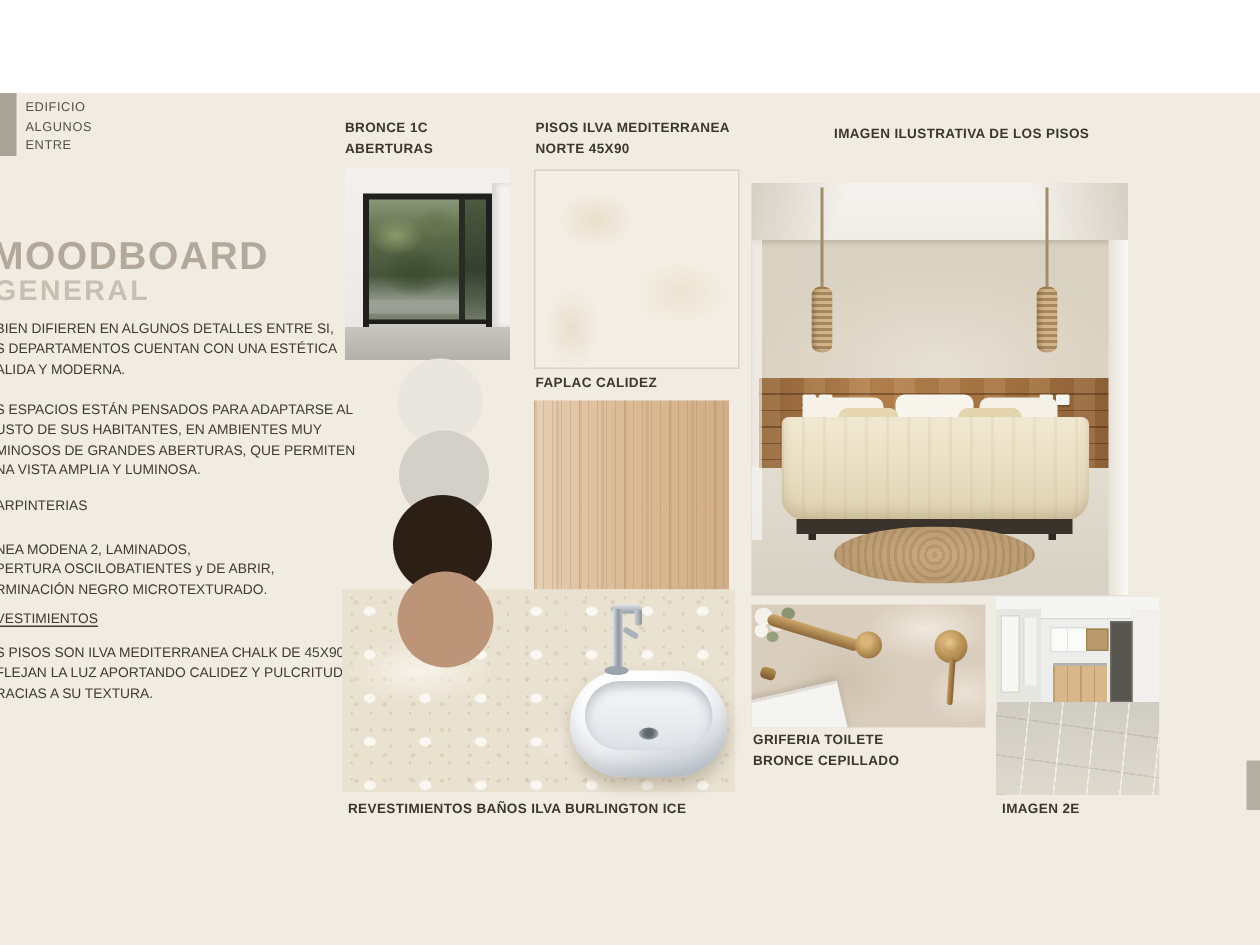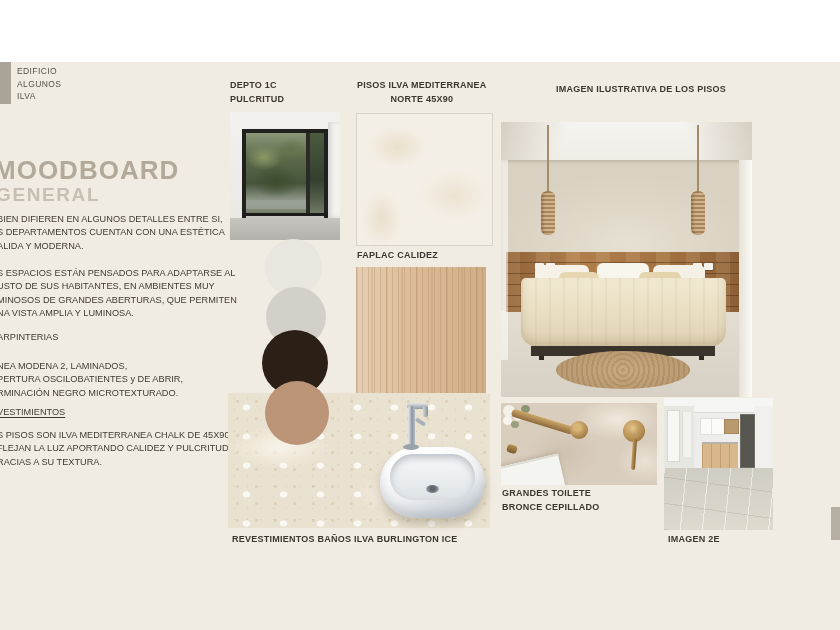--- a/index.html
+++ b/index.html
@@ -19,21 +19,21 @@
          color:#c7bfb1;letter-spacing:1.6px;white-space:nowrap;}
 
   
   .para{left:-3px;width:232px;font-size:9.2px;line-height:13.3px;color:#3f3b34;white-space:nowrap;}
   .p1{top:151px;} .p2{top:205px;} .p3{top:269px;} .p4{top:298px;} .p5{top:344px;} .p6{top:367px;}
   .p5 .u{text-decoration:underline;text-underline-offset:2px;}
 
   
   .lbl{font-size:9px;font-weight:700;line-height:13.5px;color:#3b3730;letter-spacing:.25px;white-space:nowrap;}
   .lbl-depto1c{left:230px;top:17px;}
-  .lbl-pisos{left:357px;top:17px;text-align:center;}
+  .lbl-pisos{left:357px;top:17px;}
   .lbl-imagen{left:524px;top:21px;margin-left:32px;}
   .lbl-faplac{left:357px;top:187px;}
   .lbl-revest{left:232px;top:471px;}
   .lbl-griferia{left:502px;top:425px;}
   .lbl-depto2e{left:668px;top:471px;}
 
   
   .ph-win{left:230px;top:50px;width:110px;height:128px;background:linear-gradient(#f3f1ed,#e9e7e2);overflow:hidden;z-index:1;}
   .win-frame{left:12px;top:17px;width:86px;height:89px;background:#20201e;}
   .win-glass{left:16px;top:21px;width:60px;height:81px;
@@ -194,21 +194,21 @@
 </head>
 <body>
 
 <div class="stage">
   <div class="slide">
 
     <div class="abs logo"></div>
     <div class="abs brand">
       <div>EDIFICIO</div>
       <div>ALGUNOS</div>
-      <div>ILVA</div>
+      <div>ENTRE</div>
     </div>
 
     <h1 class="abs title">MOODBOARD</h1>
     <h2 class="abs subtitle">GENERAL</h2>
 
     <div class="abs para p1">
       <div>BIEN DIFIEREN EN ALGUNOS DETALLES ENTRE SI,</div>
       <div>S DEPARTAMENTOS CUENTAN CON UNA ESTÉTICA</div>
       <div>ALIDA Y MODERNA.</div>
     </div>
@@ -229,36 +229,36 @@
     <div class="abs para p5">
       <div class="u">VESTIMIENTOS</div>
     </div>
     <div class="abs para p6">
       <div>S PISOS SON ILVA MEDITERRANEA CHALK DE 45X90,</div>
       <div>FLEJAN LA LUZ APORTANDO CALIDEZ Y PULCRITUD</div>
       <div>RACIAS A SU TEXTURA.</div>
     </div>
 
     <div class="abs lbl lbl-depto1c">
-      <div>DEPTO 1C</div>
-      <div>PULCRITUD</div>
+      <div>BRONCE 1C</div>
+      <div>ABERTURAS</div>
     </div>
     <div class="abs lbl lbl-pisos">
       <div>PISOS ILVA MEDITERRANEA</div>
       <div>NORTE 45X90</div>
     </div>
     <div class="abs lbl lbl-imagen">
       <div>IMAGEN ILUSTRATIVA DE LOS PISOS</div>
     </div>
     <div class="abs lbl lbl-faplac">FAPLAC CALIDEZ</div>
     <div class="abs lbl lbl-revest">
       <div>REVESTIMIENTOS BAÑOS ILVA BURLINGTON ICE</div>
     </div>
     <div class="abs lbl lbl-griferia">
-      <div>GRANDES TOILETE</div>
+      <div>GRIFERIA TOILETE</div>
       <div>BRONCE CEPILLADO</div>
     </div>
     <div class="abs lbl lbl-depto2e">IMAGEN 2E</div>
 
     <div class="abs ph-win">
       <div class="abs win-frame"></div>
       <div class="abs win-glass"></div>
       <div class="abs win-wallband"></div>
       <div class="abs win-mullion"></div>
       <div class="abs win-pane2"></div>

